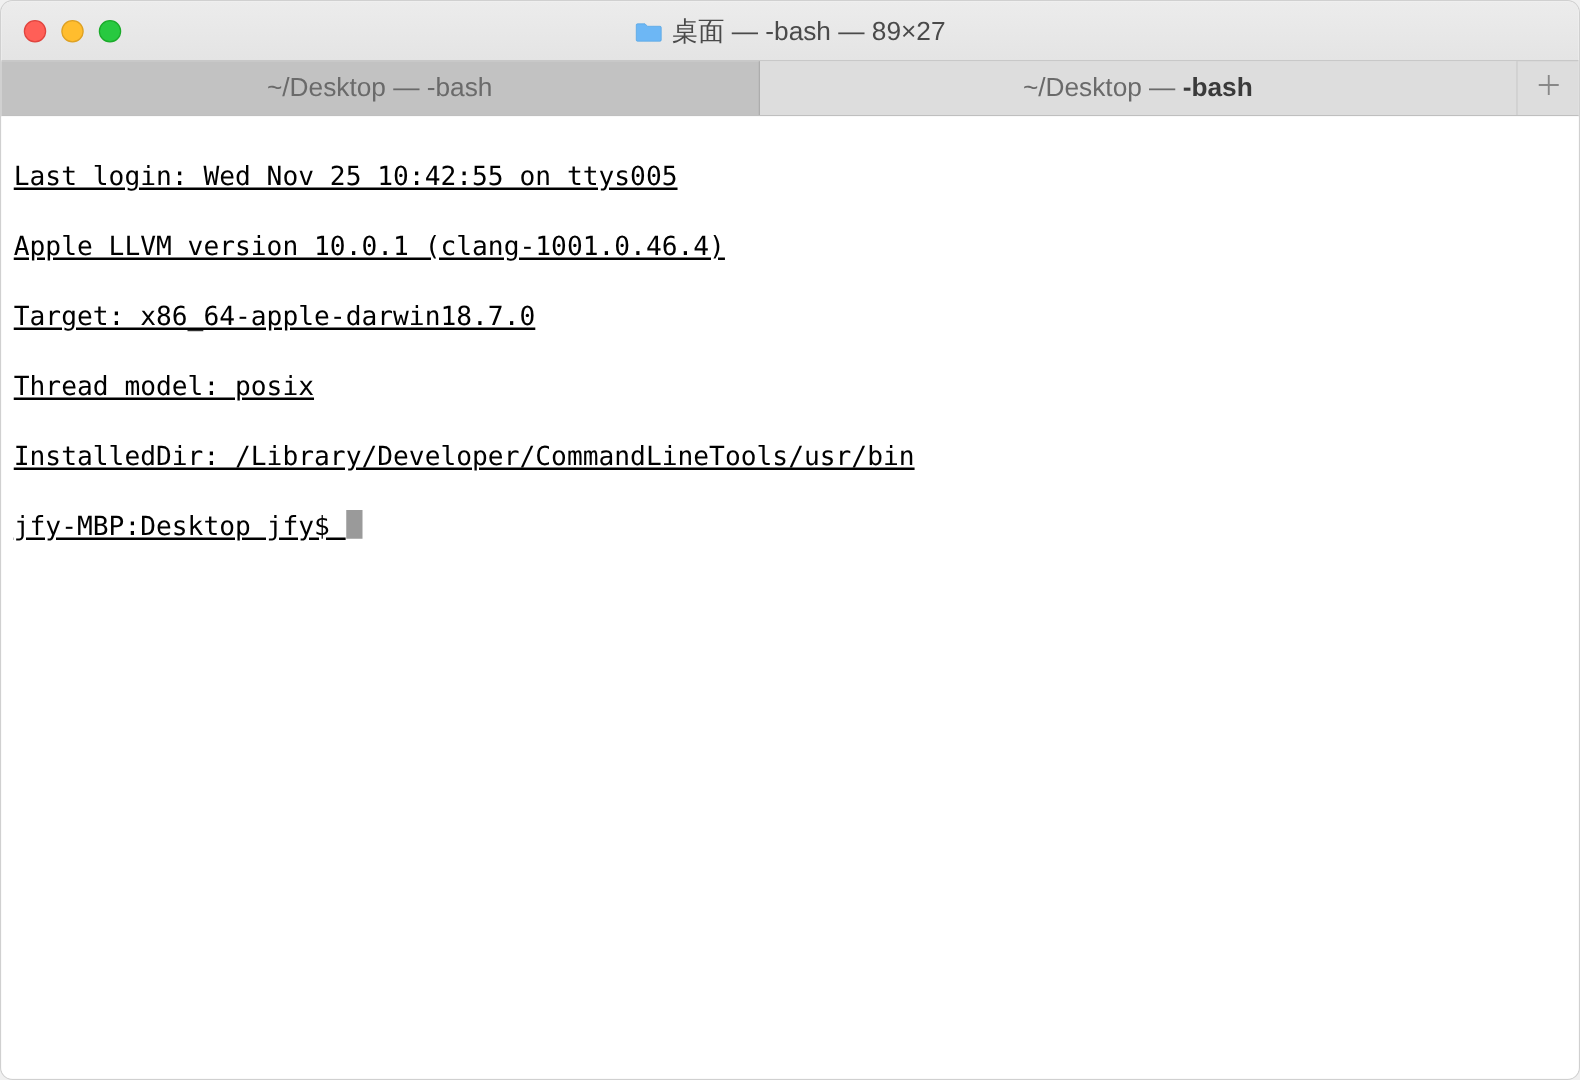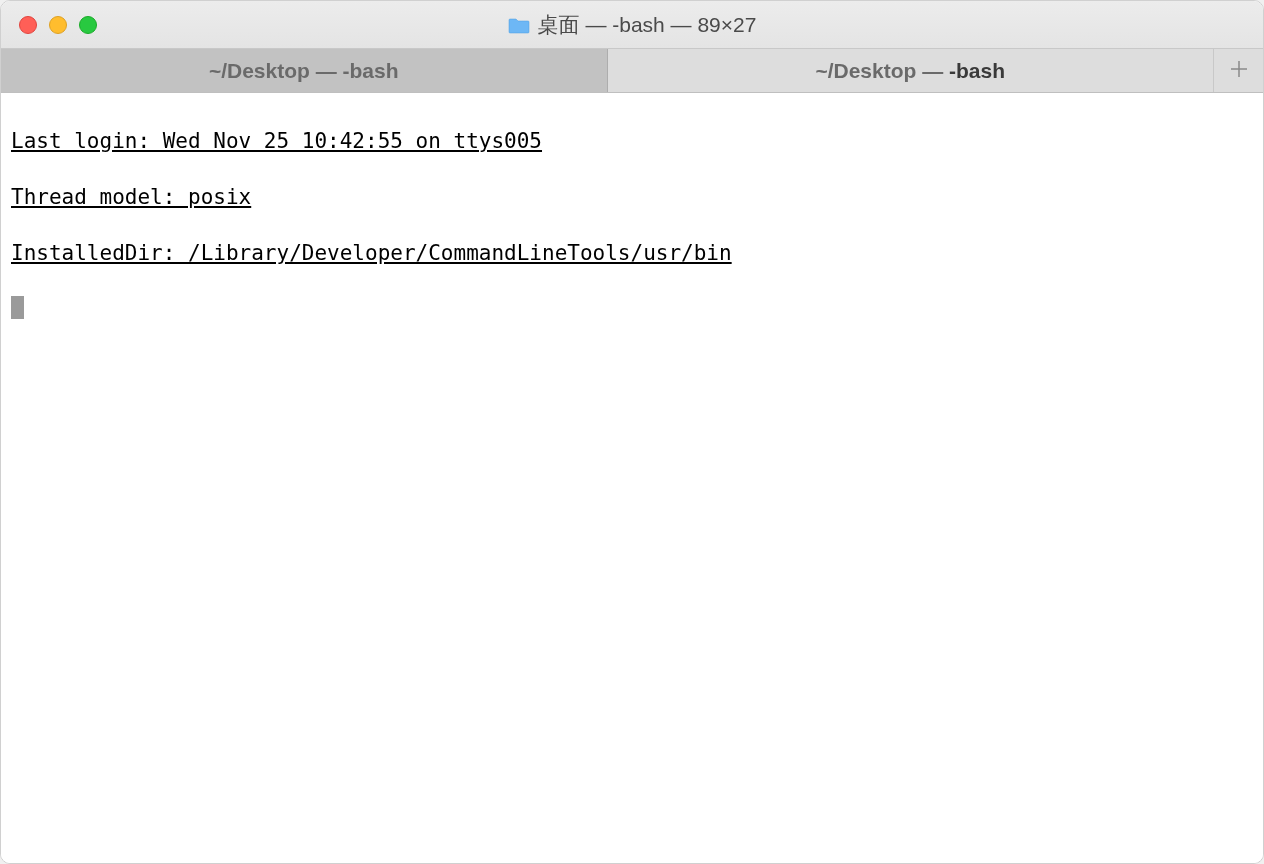--- a/index.html
+++ b/index.html
@@ -95,21 +95,21 @@
       border-right: 1px solid #adadad;
     }
     .tab.active {
       background: #dddddd;
     }
     .tab-label-bold {
       font-weight: 600;
       color: #3a3a3a;
     }
     .tab-label-normal {
-      font-weight: 700;
+      font-weight: 400;
       color: #6a6a6a;
       text-align: center;
     }
     .new-tab-button {
       width: 50px;
       display: flex;
       align-items: center;
       justify-content: center;
       background: #dddddd;
       border-left: 1px solid #c8c8c8;
@@ -181,17 +181,19 @@
         <svg width="20" height="20" viewBox="0 0 20 20">
           <line x1="10" y1="2" x2="10" y2="18" stroke="#888" stroke-width="1.5"></line>
           <line x1="2" y1="10" x2="18" y2="10" stroke="#888" stroke-width="1.5"></line>
         </svg>
       </span>
     </div>
   </div>
 
   <div class="terminal-body">
 <div class="terminal-line">Last login: Wed Nov 25 10:42:55 on ttys005</div>
+<div class="terminal-line">Apple LLVM version 10.0.1 (clang-1001.0.46.4)</div>
+<div class="terminal-line">Target: x86_64-apple-darwin18.7.0</div>
 <div class="terminal-line">Thread model: posix</div>
 <div class="terminal-line">InstalledDir: /Library/Developer/CommandLineTools/usr/bin</div>
-<span class="cursor"></span>
+<span class="terminal-line">jfy-MBP:Desktop jfy$ </span><span class="cursor"></span>
   </div>
 </div>
 
 </body></html>

